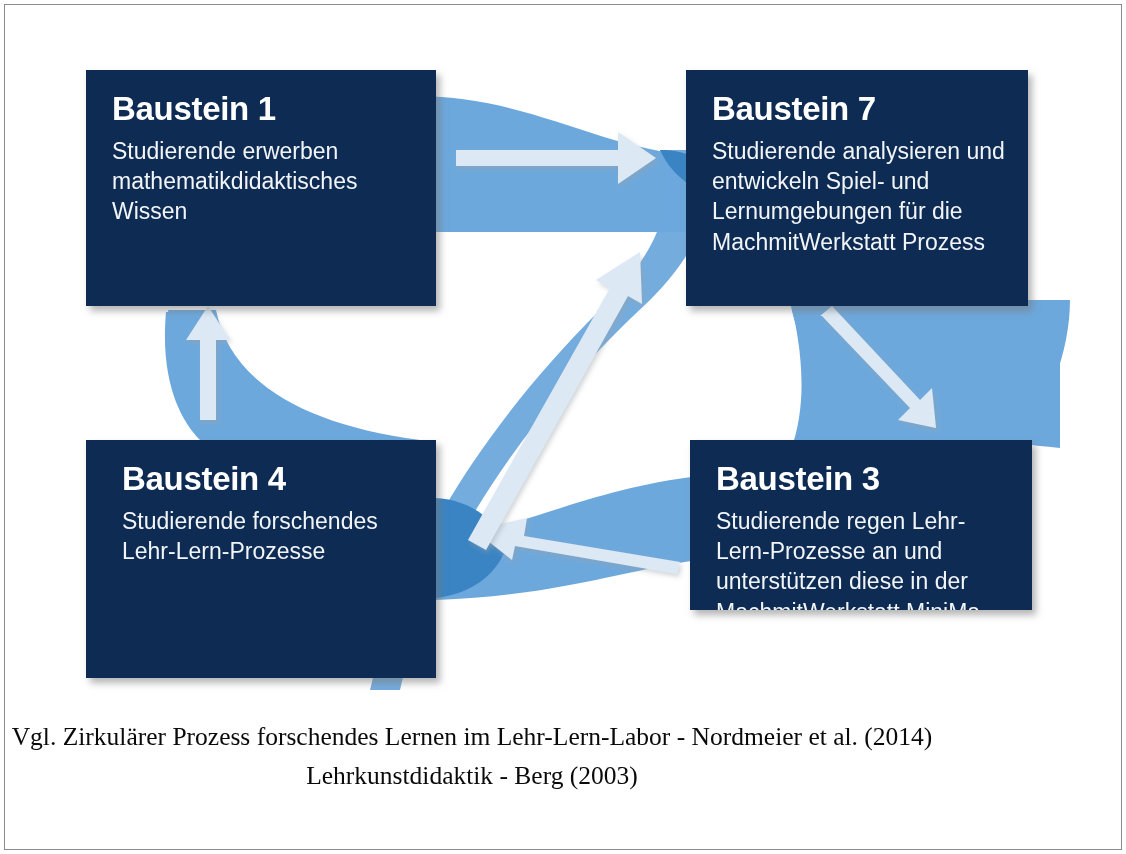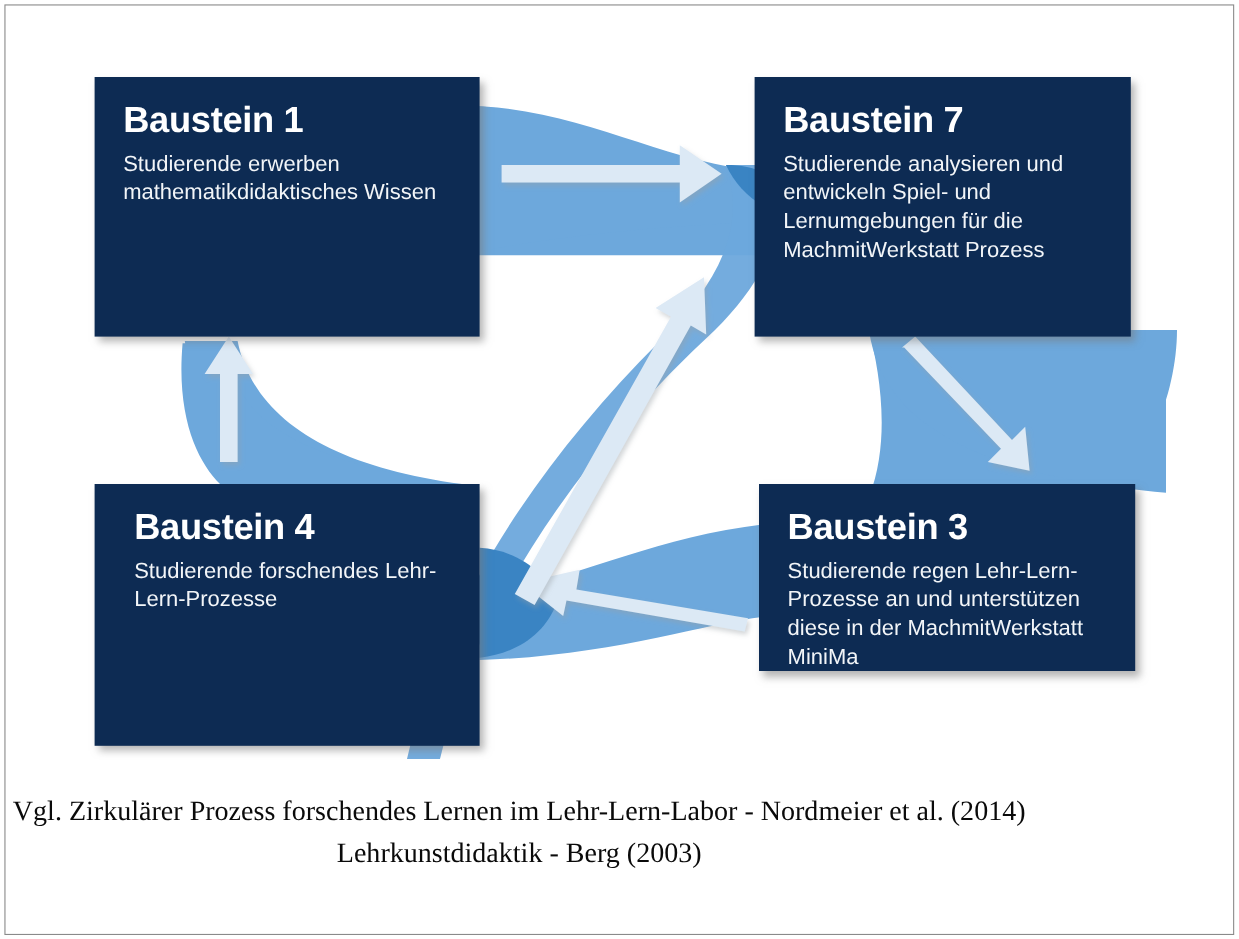--- a/index.html
+++ b/index.html
@@ -56,21 +56,21 @@
     color: #ffffff;
     font-size: 33px;
     font-weight: bold;
     line-height: 1.05;
     letter-spacing: -0.3px;
     margin: 0 0 9px 0;
     white-space: nowrap;
   }
   .node-desc {
     color: #f2f5f8;
-    font-size: 20px;
+    font-size: 23px;
     line-height: 1.32;
     margin: 0;
     font-weight: normal;
   }
   #box1 { left: 86px;  top: 70px;  width: 350px; height: 236px; }
   #box2 { left: 686px; top: 70px;  width: 342px; height: 236px; }
   #box3 { left: 690px; top: 440px; width: 342px; height: 170px; }
   #box4 { left: 86px;  top: 440px; width: 350px; height: 238px; padding-left: 36px; }
 
   #caption {

